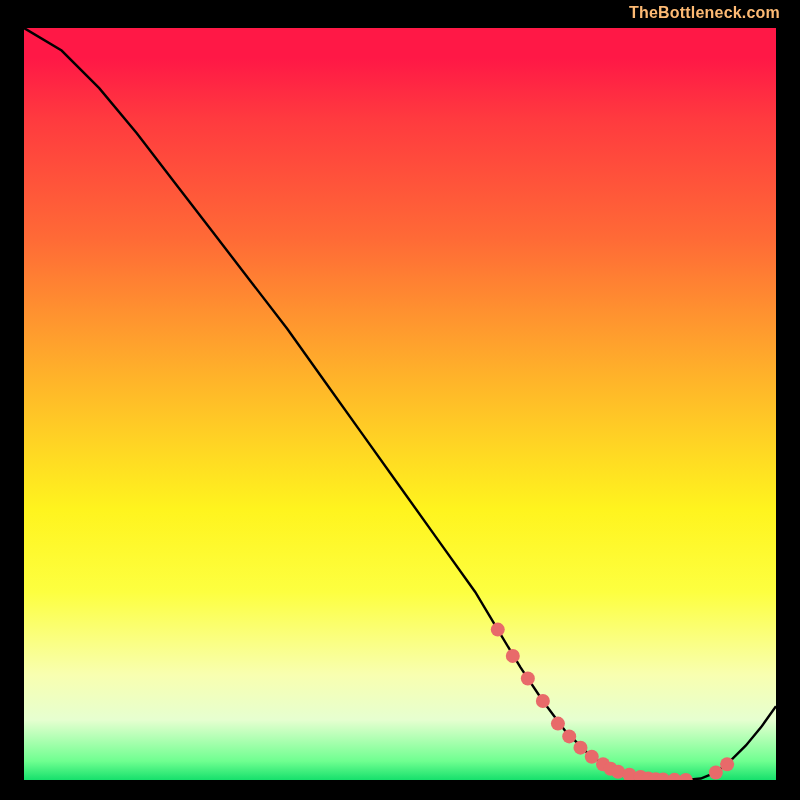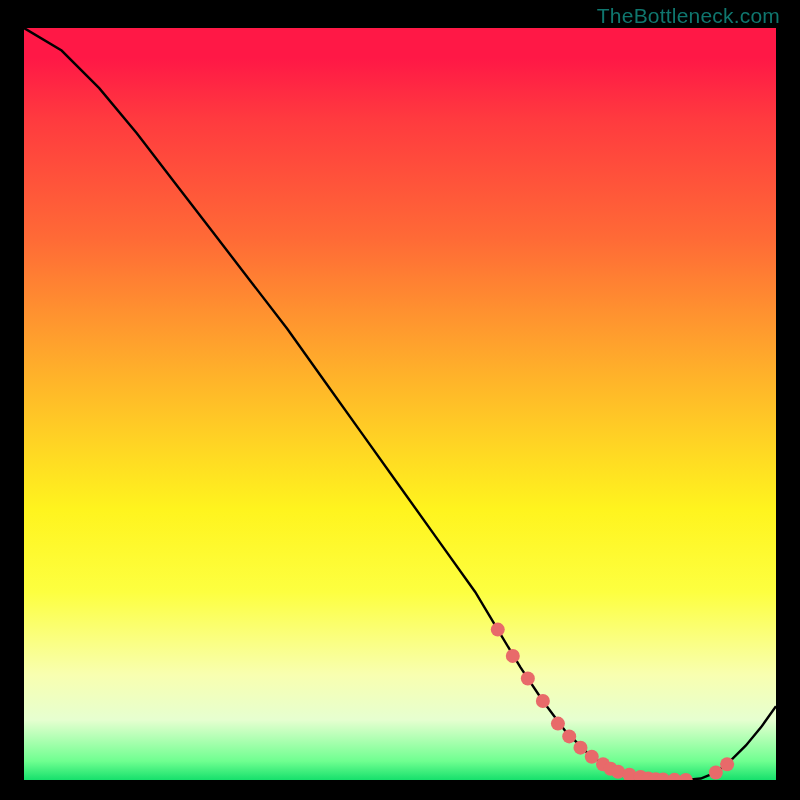--- a/index.html
+++ b/index.html
@@ -45,24 +45,24 @@
     );
   }
   .svglayer {
     position: absolute;
     inset: 0;
   }
   .watermark {
     position: absolute;
     top: 4px;
     right: 20px;
-    color: #0f766e;
-    font-size: 21px;
+    color: #fdba74;
+    font-size: 16px;
     letter-spacing: 0.2px;
-    font-weight: 400;
+    font-weight: 700;
   }
 </style>
 </head>
 <body>
 <div class="frame">
 
   <div class="watermark">TheBottleneck.com</div>
 
   <div class="plot">
     <div class="gradient"></div>

